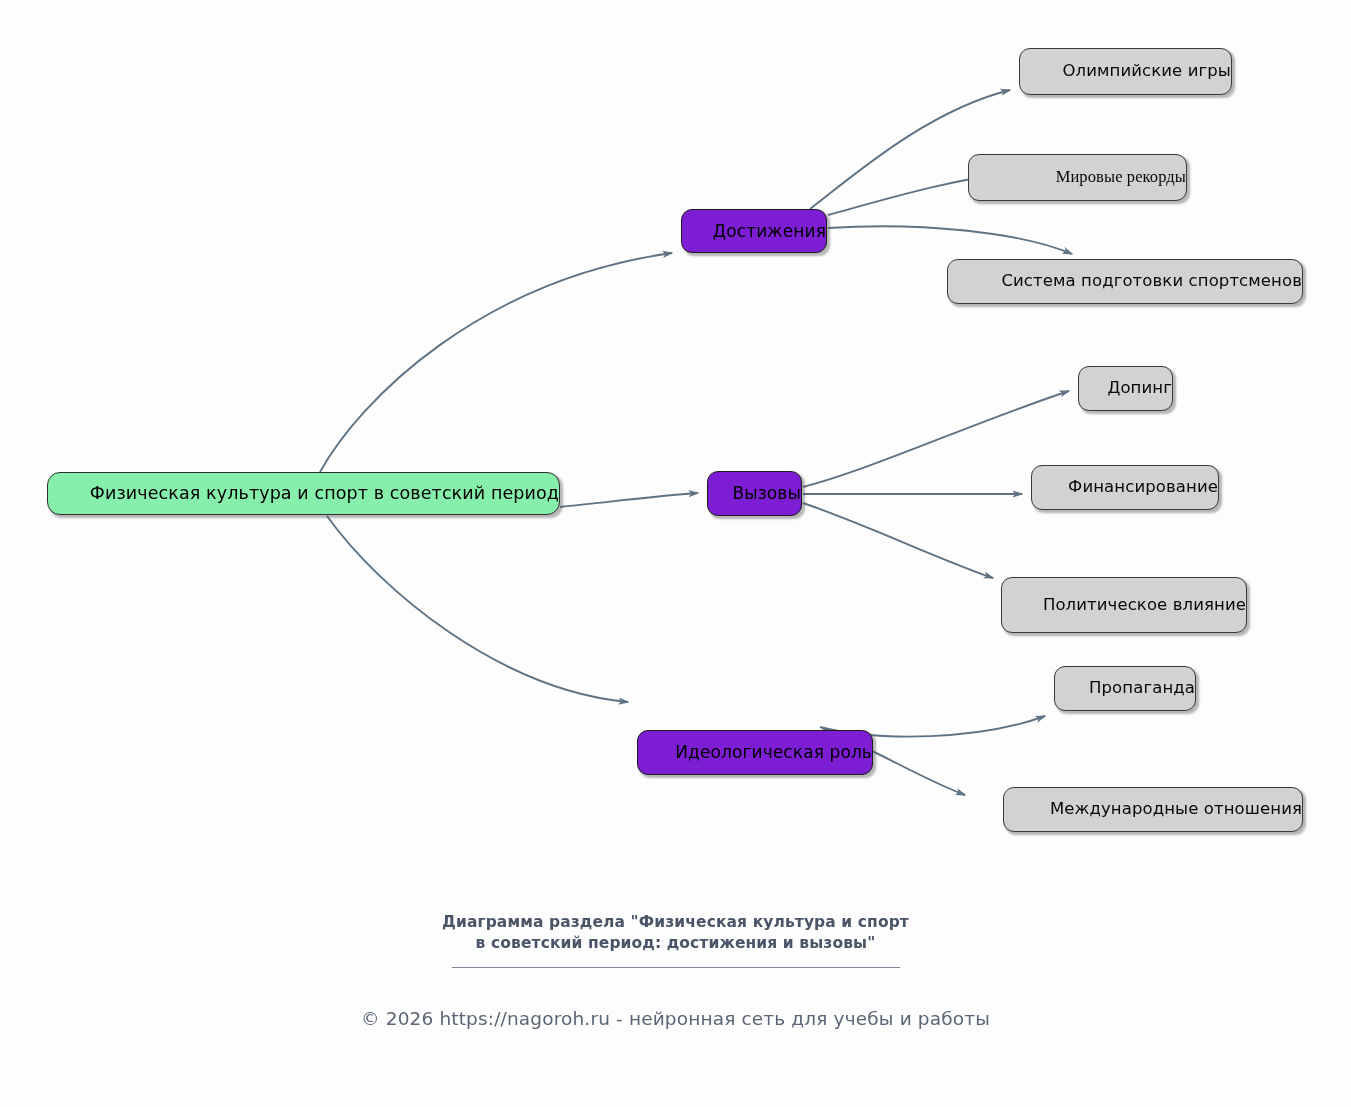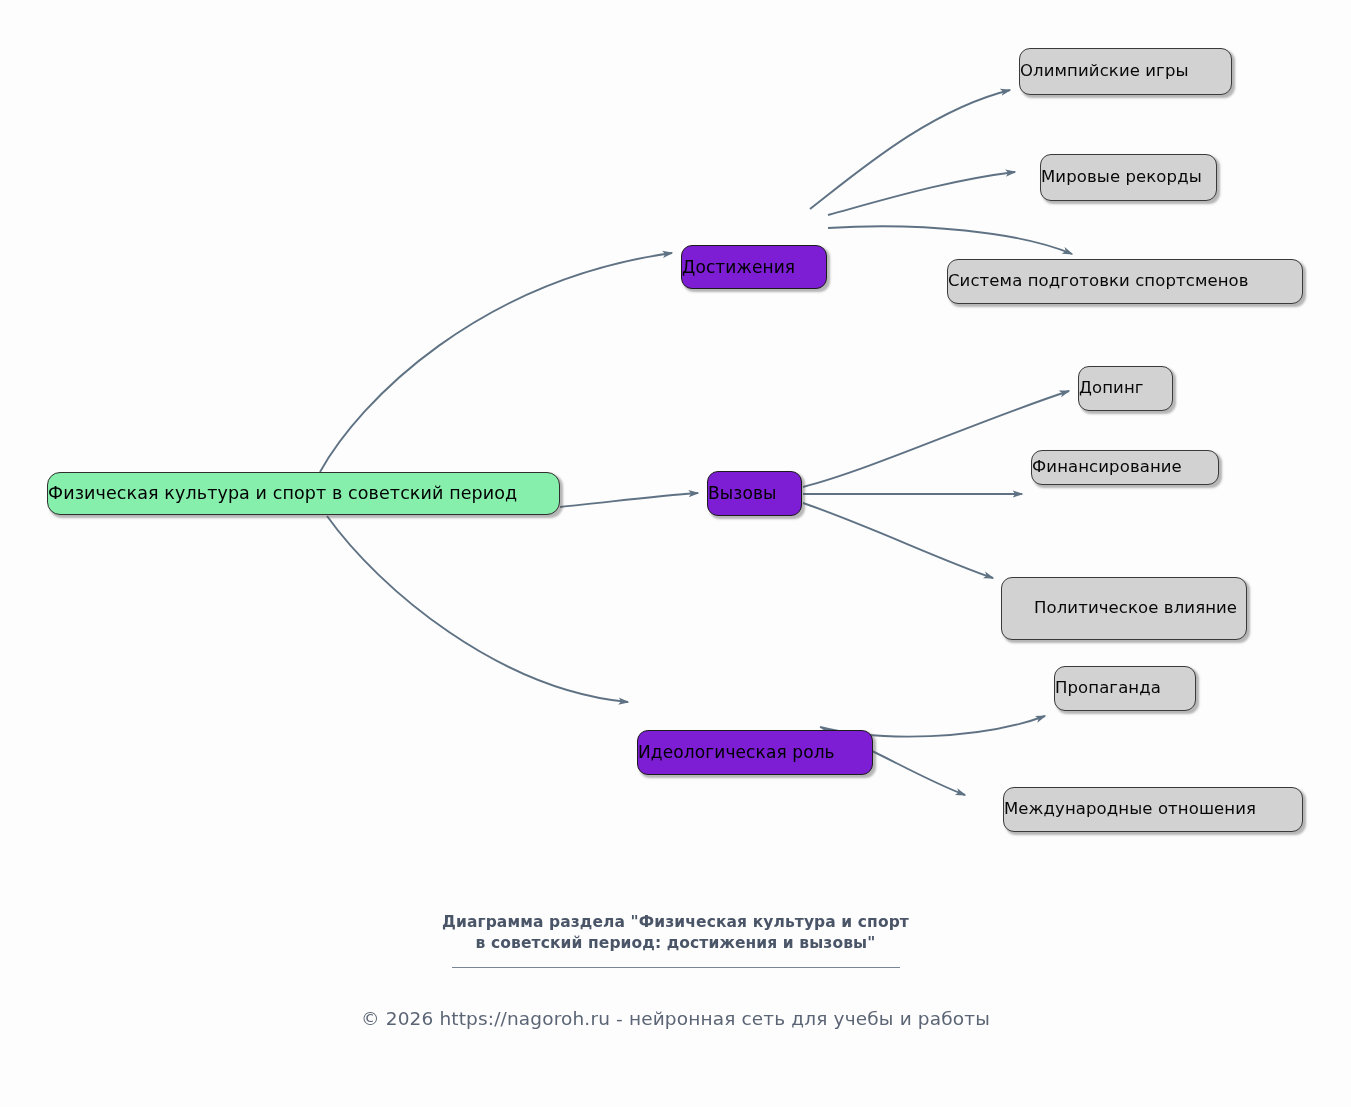--- a/index.html
+++ b/index.html
@@ -33,21 +33,21 @@
     height: 1107px;
     pointer-events: none;
   }
 
   
   .node {
     position: absolute;
     box-sizing: border-box;
     display: flex;
     align-items: center;
-    justify-content: flex-start;
+    justify-content: flex-end;
     border-radius: 11px;
     border: 1.6px solid #2b2b2b;
     box-shadow: 2.5px 2.5px 2.2px rgba(80,80,80,0.42);
     white-space: nowrap;
     font-size: 17px;
     line-height: 1;
     letter-spacing: 0.1px;
     color: #000000;
   }
 
@@ -129,42 +129,42 @@
         <path d="M 803,503 C 870,526 940,560 993,578" fill="none" stroke="#5f7284" stroke-width="1.9" marker-end="url(#arrowhead)"></path>
         <path d="M 820,727 C 880,742 980,740 1045,716" fill="none" stroke="#5f7284" stroke-width="1.9" marker-end="url(#arrowhead)"></path>
         <path d="M 822,728 C 880,752 920,778 965,795" fill="none" stroke="#5f7284" stroke-width="1.9" marker-end="url(#arrowhead)"></path>
       </g>
   </svg>
 
   <div id="nodes-layer">
       <div class="node root" style="left: 47px; top: 472px; width: 513px; height: 43px;">
         <span>Физическая культура и спорт в советский период</span>
       </div>
-      <div class="node branch" style="left: 681px; top: 209px; width: 146px; height: 44px; margin-top: 36px;">
+      <div class="node branch" style="left: 681px; top: 209px; width: 146px; height: 44px;">
         <span>Достижения</span>
       </div>
       <div class="node leaf" style="left: 1019px; top: 48px; width: 213px; height: 47px;">
         <span>Олимпийские игры</span>
       </div>
-      <div class="node leaf" style="left: 1040px; top: 154px; width: 177px; height: 47px;">
+      <div class="node leaf" style="left: 968px; top: 154px; width: 219px; height: 47px; font-family: Liberation Serif, serif;">
         <span>Мировые рекорды</span>
       </div>
       <div class="node leaf" style="left: 947px; top: 259px; width: 356px; height: 45px;">
         <span>Система подготовки спортсменов</span>
       </div>
       <div class="node branch" style="left: 707px; top: 471px; width: 95px; height: 45px;">
         <span>Вызовы</span>
       </div>
       <div class="node leaf" style="left: 1078px; top: 366px; width: 95px; height: 45px;">
         <span>Допинг</span>
       </div>
-      <div class="node leaf" style="left: 1031px; top: 450px; width: 188px; height: 35px;">
+      <div class="node leaf" style="left: 1031px; top: 465px; width: 188px; height: 45px;">
         <span>Финансирование</span>
       </div>
-      <div class="node leaf" style="left: 1001px; top: 577px; width: 246px; height: 63px; padding-left: 32px;">
+      <div class="node leaf" style="left: 1001px; top: 577px; width: 246px; height: 56px; padding-left: 32px;">
         <span>Политическое влияние</span>
       </div>
       <div class="node branch" style="left: 637px; top: 682px; width: 236px; height: 45px; margin-top: 48px;">
         <span>Идеологическая роль</span>
       </div>
       <div class="node leaf" style="left: 1054px; top: 666px; width: 142px; height: 45px;">
         <span>Пропаганда</span>
       </div>
       <div class="node leaf" style="left: 1003px; top: 787px; width: 300px; height: 45px;">
         <span>Международные отношения</span>

